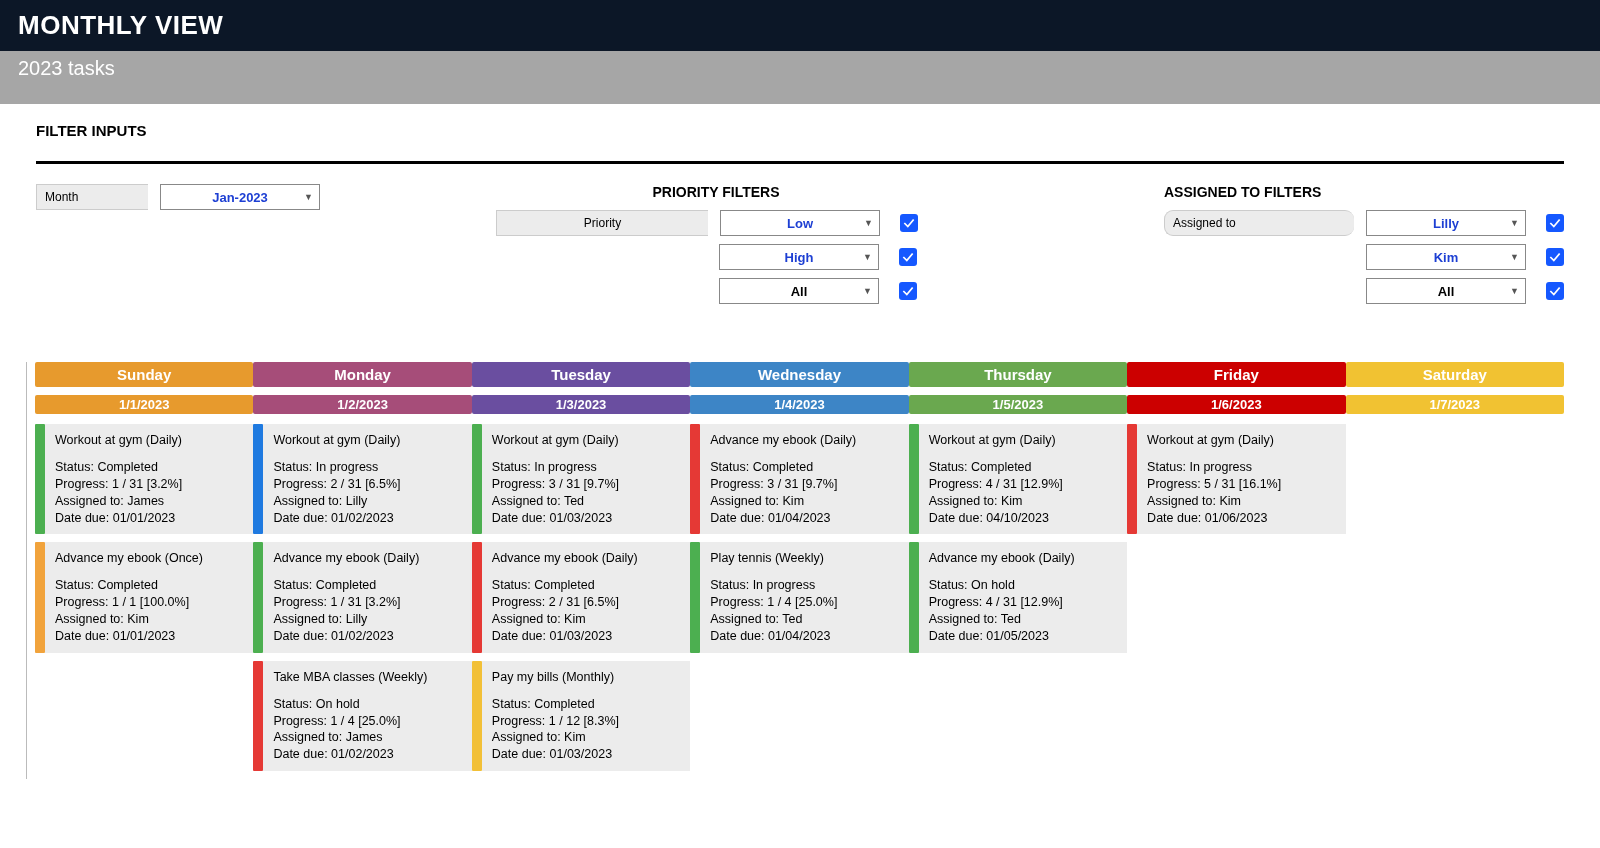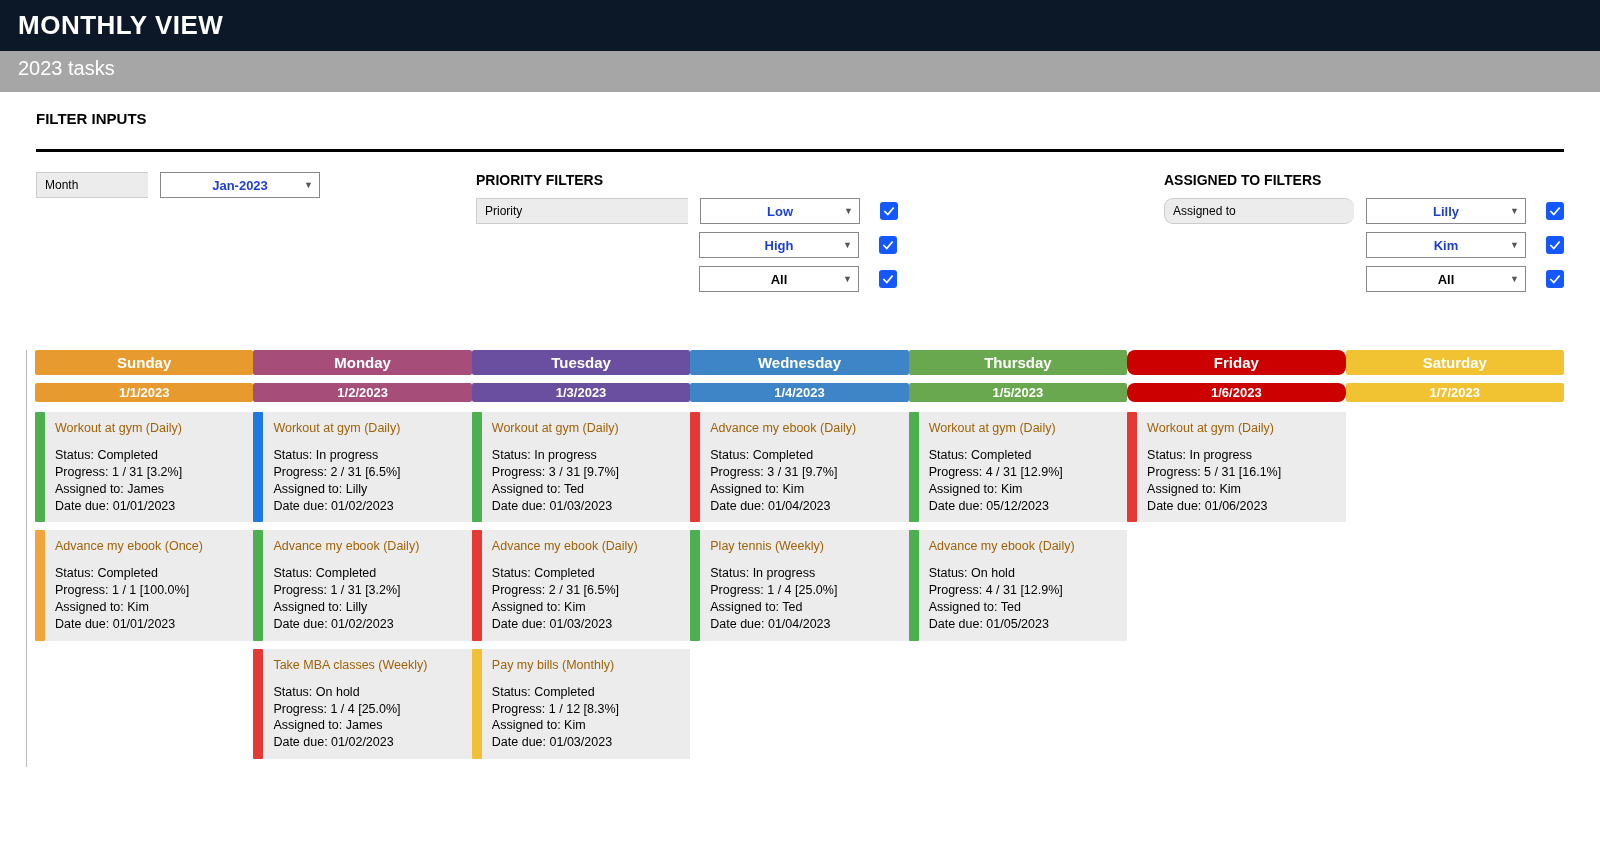--- a/index.html
+++ b/index.html
@@ -1,50 +1,50 @@
 <!DOCTYPE html>
 <html><head>
 <meta charset="utf-8">
 <style>
   html,body{margin:0;padding:0;font-family:Arial,Helvetica,sans-serif;color:#000;background:#fff;}
   .header-dark{background:#0c1727;color:#fff;font-weight:900;font-size:26px;padding:10px 18px;letter-spacing:.5px;}
-  .header-grey{background:#a6a6a6;color:#fff;font-size:20px;padding:6px 18px 12px;font-weight:500;}
+  .header-grey{background:#a6a6a6;color:#fff;font-size:20px;padding:6px 18px 24px;font-weight:500;}
   .content{padding:18px 36px;}
   .section-title{font-weight:900;font-size:15px;border-bottom:3px solid #000;padding-bottom:22px;margin-bottom:20px;}
   .filter-row{display:flex;gap:40px;align-items:flex-start;margin-bottom:50px;}
   .filter-group{}
   .filter-group.month{width:400px;}
-  .filter-group.priority{width:440px;}
+  .filter-group.priority{margin-left:20px;width:440px;text-align:center;}
   .filter-group.assigned{margin-left:auto;width:400px;}
   .filter-label{font-weight:900;font-size:14px;margin-bottom:10px;}
   .filter-line{display:flex;align-items:center;gap:12px;margin-bottom:8px;}
   .filter-key{background:#ececec;font-size:12px;padding:5px 8px;width:95px;border:1px solid #ccc;border-right:none;}
   .filter-key.noshow{background:none;border:none;}
   .dd{flex:0 0 160px;}
   .filter-group.priority .filter-key{width:195px;}
   .filter-group.assigned .filter-key{width:195px;border-radius:9px;}
   .dropdown{display:flex;align-items:center;justify-content:center;position:relative;border:1px solid #888;height:24px;font-size:13px;font-weight:700;padding:0 8px;cursor:pointer;background:#fff;}
   .dropdown.blue-text{color:#1d3fd3;}
   .dropdown .caret{position:absolute;right:6px;top:50%;transform:translateY(-50%);font-size:9px;color:#555;}
   .chk{width:18px;height:18px;background:#1558ff;border-radius:3px;display:flex;align-items:center;justify-content:center;margin-left:8px;flex:0 0 18px;cursor:pointer;}
   .chk svg{width:14px;height:14px;stroke:#fff;stroke-width:3;fill:none;}
   .week{display:flex;padding-left:8px;border-left:1px solid #bbb;margin-left:-10px;}
   .day-col{flex:1 1 0;min-width:0;}
   .day-head{color:#fff;font-weight:700;text-align:center;padding:4px 0;font-size:15px;border-radius:2px;}
   .day-date{color:#fff;font-weight:700;text-align:center;padding:2px 0;font-size:13px;margin-top:8px;margin-bottom:10px;border-radius:2px;}
   .task{display:flex;margin-bottom:8px;}
   .stripe{width:10px;flex:0 0 10px;border-radius:1px;}
   .task-body{flex:1;background:#ececec;padding:8px 10px;font-size:12.5px;line-height:1.35;}
-  .task-title{color:#a16207;margin-bottom:10px;}
+  .task-title{color:#000000;margin-bottom:10px;}
   .c-sun  {background:#e79a2d;}
   .c-mon  {background:#a64d79;}
   .c-tue  {background:#6a4ea0;}
   .c-wed  {background:#3d85c6;}
   .c-thu  {background:#6aa84f;}
-  .c-fri  {background:#cc0000;border-radius:8px;}
+  .c-fri  {background:#cc0000;}
   .c-sat  {background:#f1c232;}
   .s-green {background:#4caf50;}
   .s-orange{background:#f1a33c;}
   .s-blue  {background:#1f7ae0;}
   .s-red   {background:#e53935;}
   .s-yellow{background:#f2c037;}
 </style>
 </head>
 <body>
 
@@ -286,21 +286,21 @@
       <div class="day-col">
         <div class="day-head c-thu">Thursday</div>
         <div class="day-date c-thu">1/5/2023</div>
         <div class="task">
           <div class="stripe s-green"></div>
           <div class="task-body">
             <div class="task-title">Workout at gym (Daily)</div>
             <div>Status: Completed</div>
             <div>Progress: 4 / 31  [12.9%]</div>
             <div>Assigned to: Kim</div>
-            <div>Date due: 05/12/2023</div>
+            <div>Date due: 04/10/2023</div>
           </div>
         </div>
         <div class="task">
           <div class="stripe s-green"></div>
           <div class="task-body">
             <div class="task-title">Advance my ebook (Daily)</div>
             <div>Status: On hold</div>
             <div>Progress: 4 / 31  [12.9%]</div>
             <div>Assigned to: Ted</div>
             <div>Date due: 01/05/2023</div>

